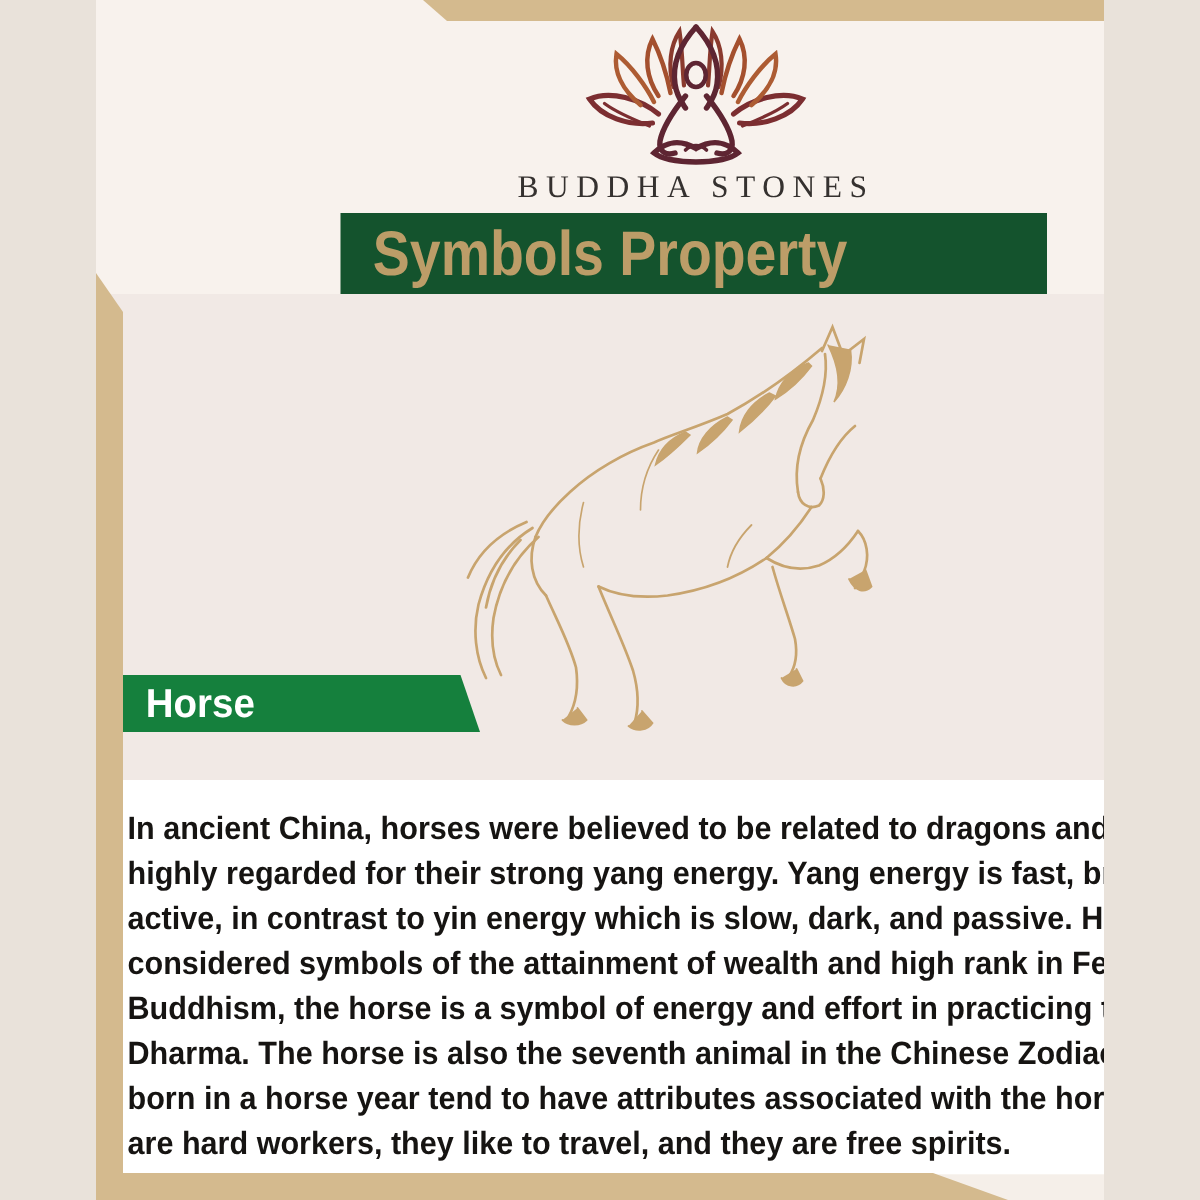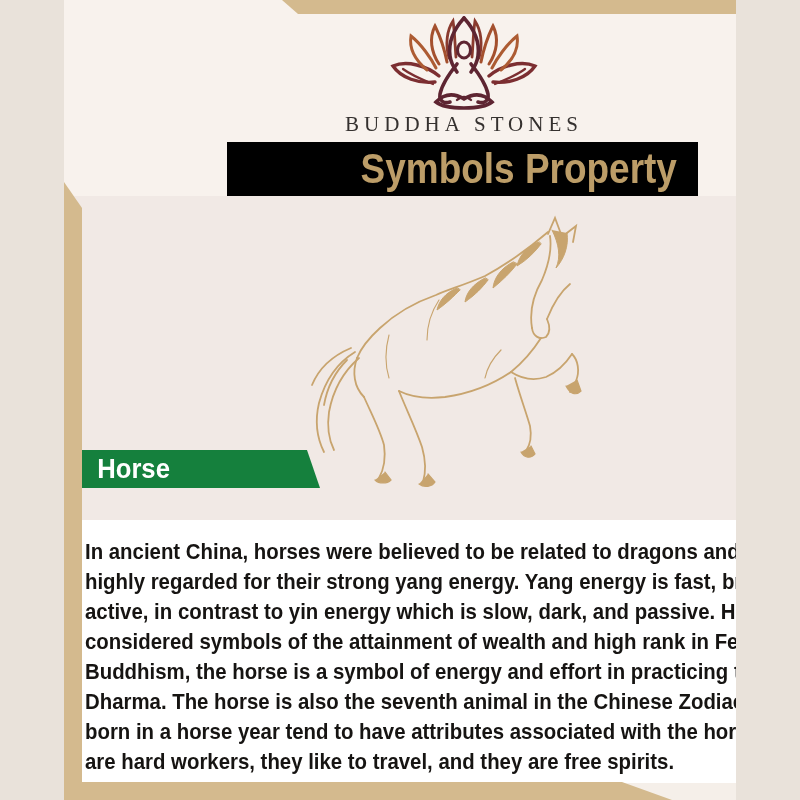--- a/index.html
+++ b/index.html
@@ -22,22 +22,22 @@
   .logo{position:absolute;left:325px;top:14px;width:150px;height:100px;}
   .brand{
     position:absolute;left:0;top:112px;width:800px;
     text-align:center;
     font-family:"Liberation Serif", serif;
     font-size:21px;letter-spacing:5px;color:#35312f;
   }
   
   .heading-banner{
     position:absolute;left:163px;top:142px;width:471px;height:54px;
-    background:#000000;
-    display:flex;align-items:center;justify-content:flex-end;
+    background:#14532d;
+    display:flex;align-items:center;justify-content:flex-start;
   }
   .heading-text{
     display:inline-block;
     font-size:42px;font-weight:bold;color:#bc9d68;
     transform:scaleX(0.88);transform-origin:center;
     white-space:nowrap;
   }
   
   .horse{position:absolute;left:225px;top:200px;width:350px;height:300px;}
   

